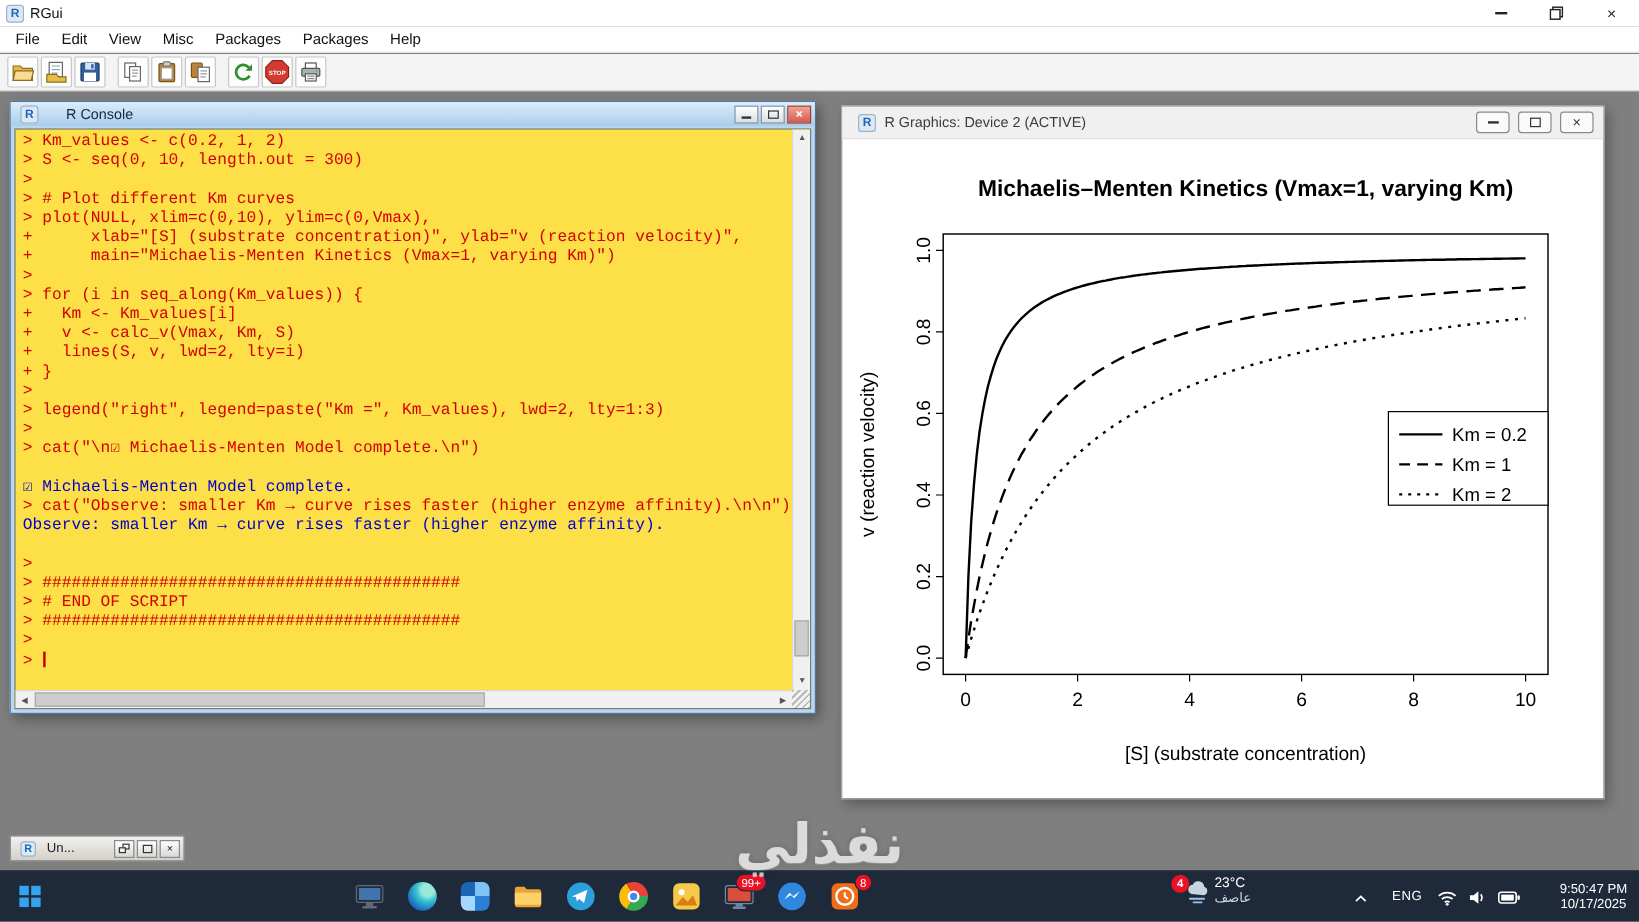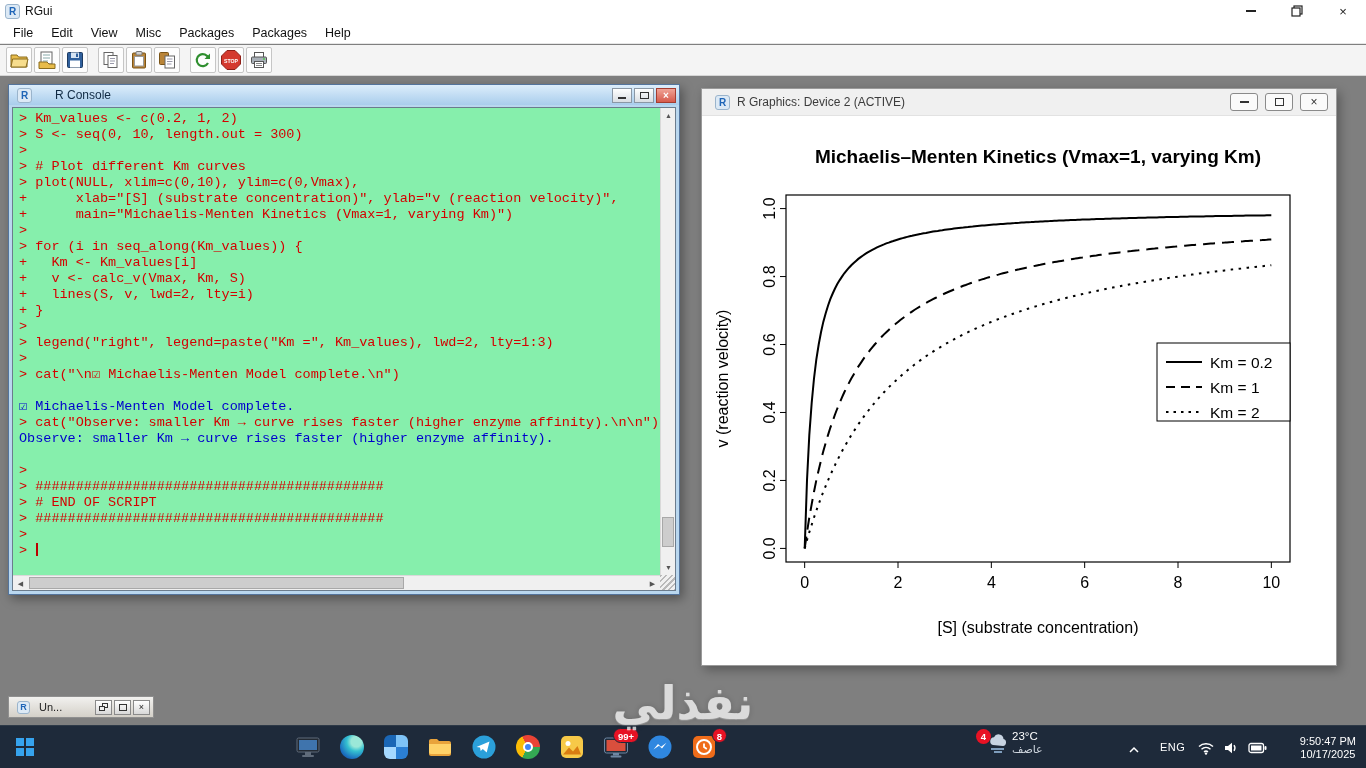--- a/index.html
+++ b/index.html
@@ -28,21 +28,21 @@
 
   
   .console-win{position:absolute;left:8px;top:7px;width:672px;height:511px;background:#b9d7ef;border:1px solid #54749c;box-shadow:3px 4px 10px rgba(0,0,0,.35)}
   .console-title{height:20px;display:flex;align-items:center;padding:0 3px;background:linear-gradient(#dcedfb,#a9cdec);font-size:12px;color:#102a43}
   .console-title .t{margin-left:18px}
   .cbtns{margin-left:auto;display:flex}
   .cbtn{width:20px;height:15px;border:1px solid #8a97a5;background:linear-gradient(#fefefe,#d9dee3);display:flex;align-items:center;justify-content:center;margin-left:2px;font-size:10px;color:#222}
   .cbtn .mini{width:8px;height:2px;background:#333;margin-top:6px}
   .cbtn .maxi{width:9px;height:7px;border:1.5px solid #333}
   .cbtn.close{background:linear-gradient(#f0a396,#d65a4c);border-color:#a33c30;color:#fff;font-weight:bold}
-  .console-body{position:absolute;left:3px;right:3px;top:22px;bottom:3px;background:#86efac;border:1px solid #6b7c8d}
+  .console-body{position:absolute;left:3px;right:3px;top:22px;bottom:3px;background:#fde047;border:1px solid #6b7c8d}
   .console-text{position:absolute;left:6px;top:3px;right:18px;bottom:18px;font:13.5px/16px "Liberation Mono","DejaVu Sans Mono",monospace;white-space:pre;overflow:hidden}
   .cline{height:16px}
   .cline.in{color:#d40000}
   .cline.out{color:#0000cc}
   .caret{display:inline-block;width:2px;height:13px;background:#b00;vertical-align:-2px;margin-left:1px}
   .vscroll{position:absolute;right:0;top:0;width:15px;bottom:15px;background:#f0f0f0;border-left:1px solid #d9d9d9}
   .hscroll{position:absolute;left:0;bottom:0;right:15px;height:15px;background:#f0f0f0;border-top:1px solid #d9d9d9}
   .sarrow{position:absolute;width:15px;height:15px;display:flex;align-items:center;justify-content:center;font-size:7px;color:#555}
   .vscroll .up{top:0}.vscroll .down{bottom:0}
   .hscroll .left{left:0}.hscroll .right{right:0}
@@ -72,21 +72,21 @@
   .mbtn .maxi{width:8px;height:7px;border:1.2px solid #333}
 
   
   .taskbar{position:absolute;left:0;right:0;bottom:0;height:43px;background:#1e2a3a;border-top:1px solid rgba(255,255,255,.07);z-index:30}
   .start{position:absolute;left:16px;top:12px}
   .search{position:absolute;left:60px;top:7px;width:222px;height:30px;border-radius:16px;background:#39465a;border:1px solid #51607a;display:flex;align-items:center;padding:0 5px 0 10px;color:#dfe3e8}
   .search .txt{font-size:12.5px;margin-left:8px;flex:1}
   .search .simg{width:22px;height:22px;border-radius:5px;background:linear-gradient(150deg,#a8d86e 0%,#52913c 45%,#274f1d 100%)}
   .tb-icons{position:absolute;left:292px;top:0;bottom:0;display:flex;align-items:center;gap:13px}
   .tb-ic{width:31px;height:31px;position:relative;display:flex;align-items:center;justify-content:center}
-  .tb-badge{position:absolute;top:-4px;right:-8px;min-width:15px;height:15px;padding:0 4px;background:#e81224;color:#fff;font-size:9.5px;line-height:15px;border-radius:8px;text-align:center;font-weight:bold;border:1.5px solid #1e2a3a}
+  .tb-badge{position:absolute;top:-4px;right:-8px;min-width:15px;height:15px;padding:0 4px;background:#e81224;color:#fff;font-size:9.5px;line-height:15px;border-radius:8px;text-align:center;font-weight:normal;border:1.5px solid #1e2a3a}
   .chrome-outer{width:24px;height:24px;border-radius:50%;background:conic-gradient(from -30deg,#ea4335 0 120deg,#34a853 0 240deg,#fbbc05 0);display:flex;align-items:center;justify-content:center}
   .chrome-inner{width:10px;height:10px;border-radius:50%;background:#4285f4;border:2.5px solid #fff}
   .ic-edge{width:24px;height:24px;border-radius:50%;background:radial-gradient(circle at 68% 28%,#9be8d8 0 22%,#35c1d0 40%,#1b6fc0 72%,#123f8c 100%)}
   .ic-photos{width:24px;height:24px;border-radius:6px;background:conic-gradient(#7ec3f7 0 90deg,#2b7fd4 0 180deg,#a5d8ff 0 270deg,#1a66b5 0)}
   .weather{position:absolute;left:988px;top:4px;display:flex;align-items:center;color:#fff}
   .weather .wbadge{position:absolute;left:-12px;top:-1px;width:15px;height:15px;background:#e81224;border-radius:50%;color:#fff;font-size:9.5px;line-height:15px;text-align:center;font-weight:bold}
   .weather .wtxt{margin-left:2px;}
   .weather .l1{font-size:11.5px;line-height:13px}
   .weather .l2{font-size:11px;line-height:13px;color:#cfd6de}
   .chev{position:absolute;left:1128px;top:14px}

